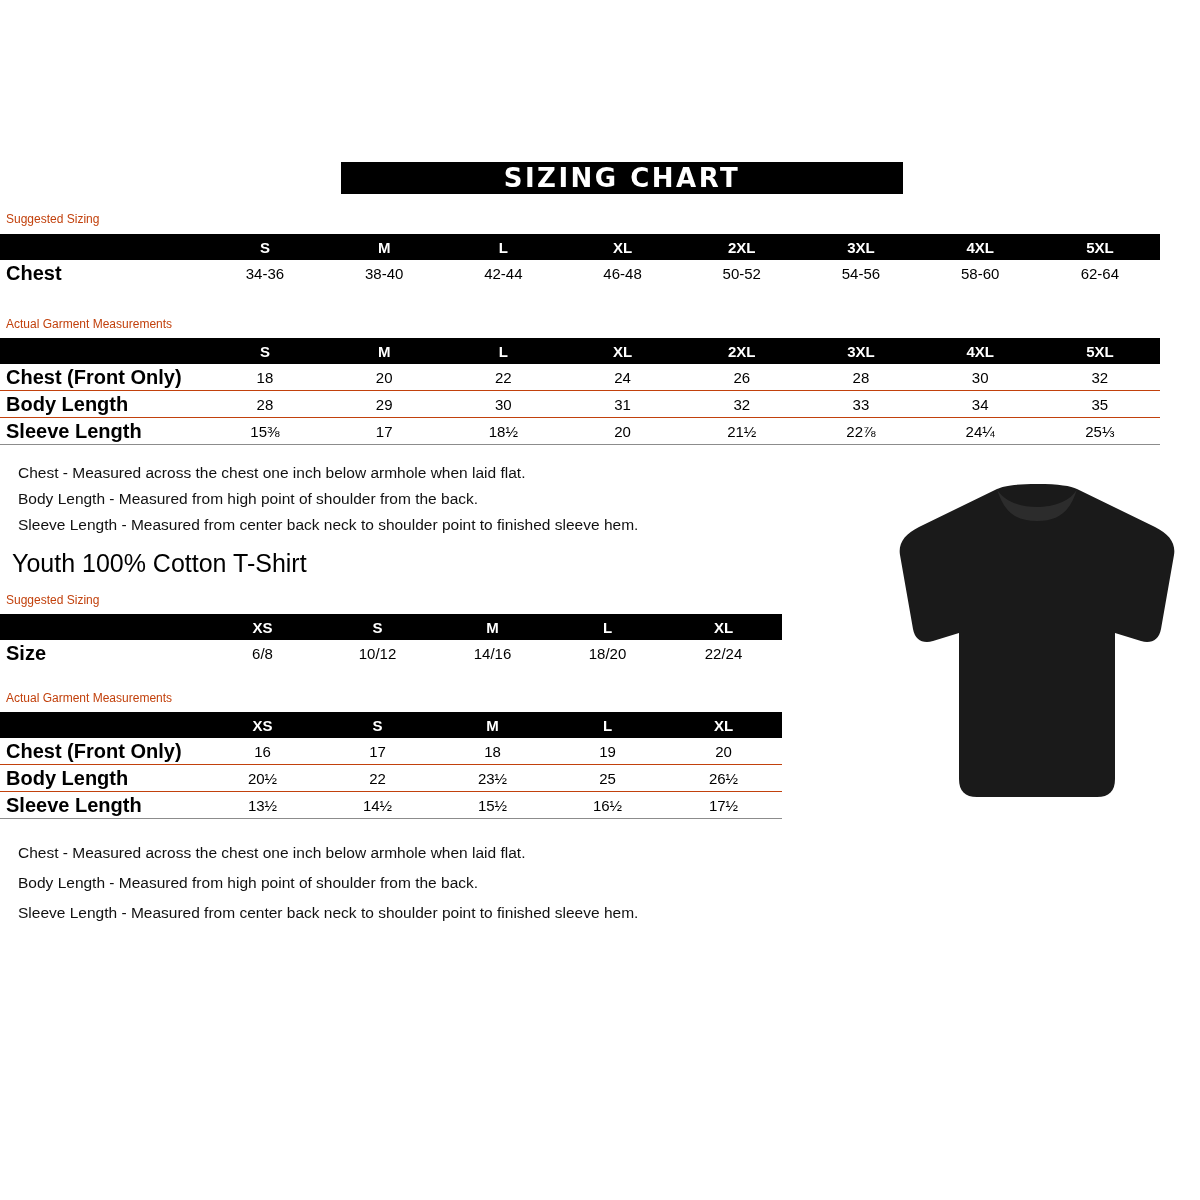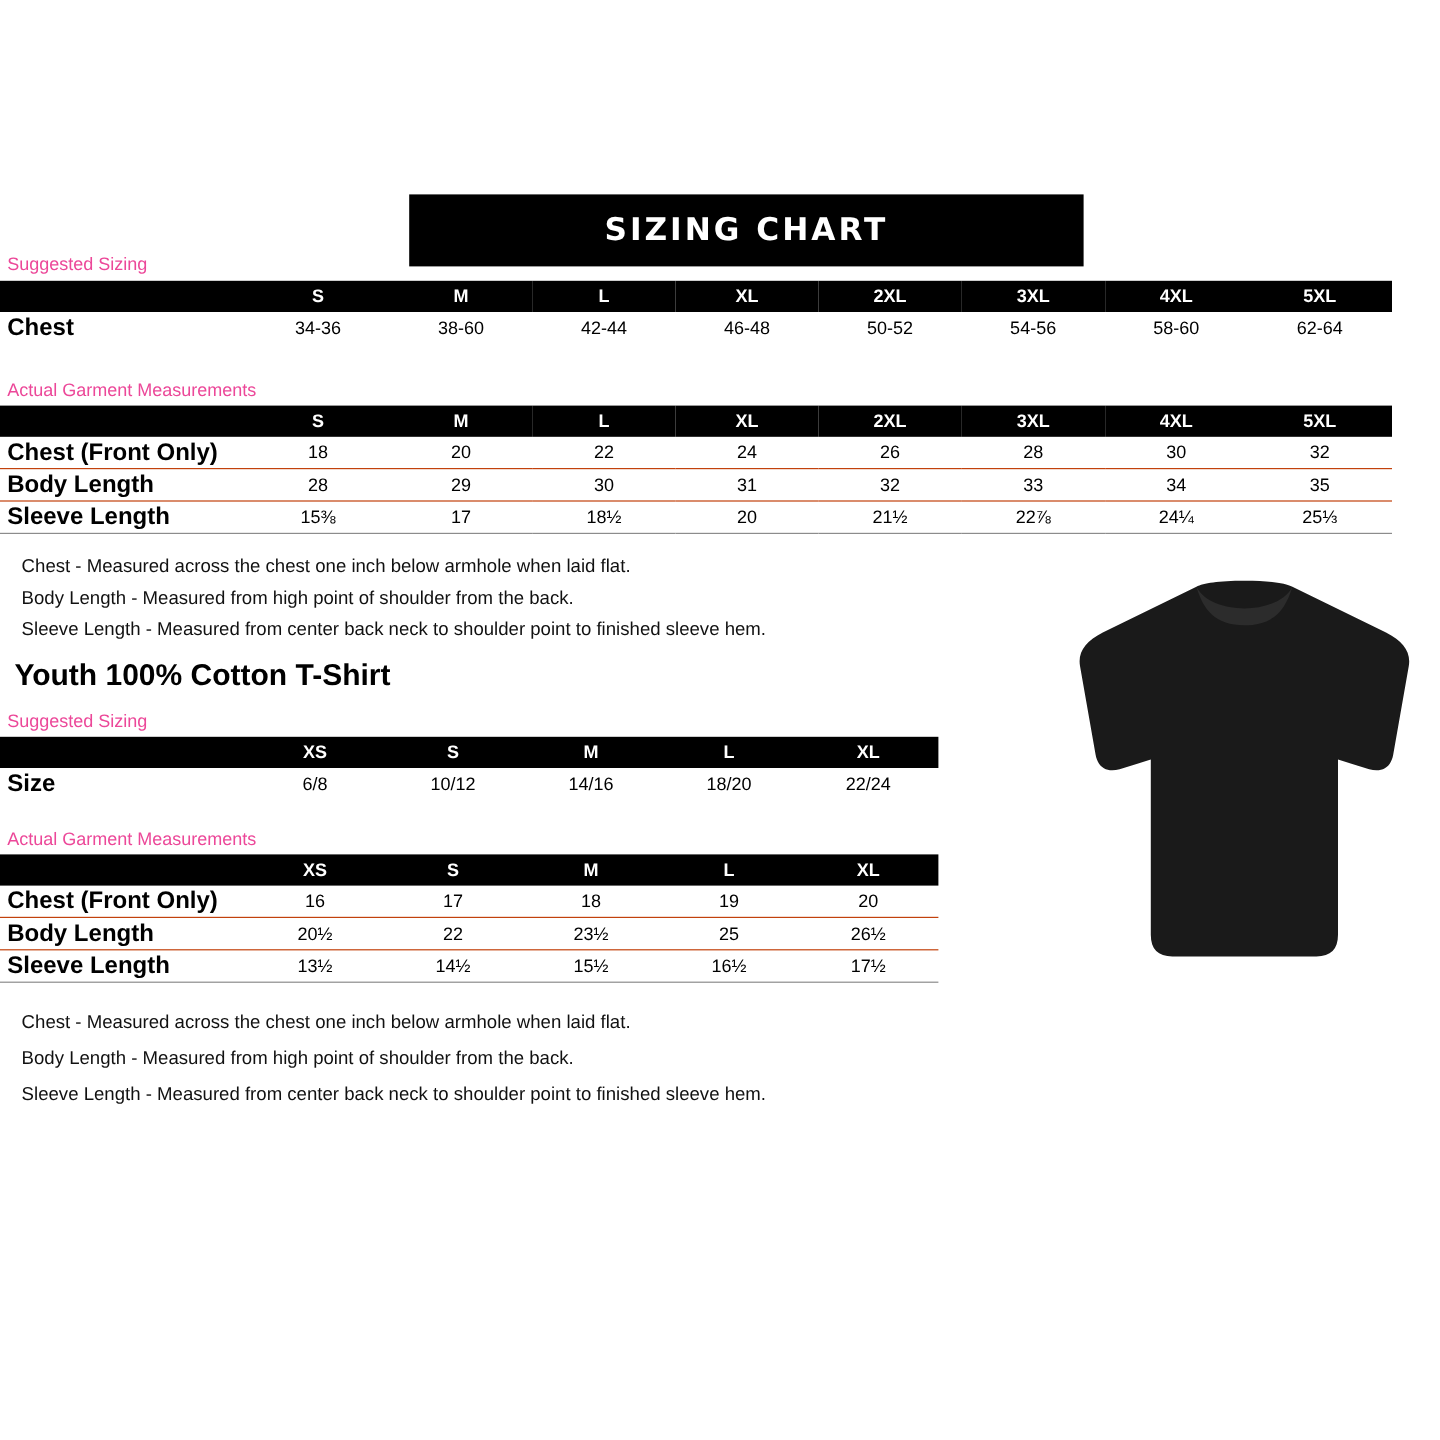--- a/index.html
+++ b/index.html
@@ -33,38 +33,38 @@
     font-weight: 600;
     letter-spacing: 0.2px;
     white-space: nowrap;
   }
 
   .sizing-chart-banner {
     position: absolute;
     left: 341px;
     top: 162px;
     width: 562px;
-    height: 60px;
+    height: 32px;
     background: #000000;
     color: #ffffff;
     display: flex;
     align-items: center;
     justify-content: center;
   }
   .sizing-chart-banner span {
     font-size: 26px;
     font-weight: 700;
     letter-spacing: 2.5px;
     font-family: "DejaVu Sans", sans-serif;
   }
 
   .section-label {
     position: absolute;
-    font-size: 15px;
-    color: #ec4899;
+    font-size: 12px;
+    color: #c2410c;
     white-space: nowrap;
   }
 
   
   table.sz {
     position: absolute;
     border-collapse: collapse;
     table-layout: fixed;
   }
   table.sz th, table.sz td {
@@ -136,21 +136,21 @@
     line-height: 26px;
     color: #111;
     white-space: nowrap;
   }
 
   .youth-title {
     position: absolute;
     left: 12px;
     top: 549px;
     font-size: 25px;
-    font-weight: 700;
+    font-weight: 400;
     white-space: nowrap;
   }
 
   
   .shirt-wrap {
     position: absolute;
     left: 893px;
     top: 483px;
     width: 288px;
     height: 322px;
@@ -190,21 +190,21 @@
         <th>2XL</th>
         <th>3XL</th>
         <th>4XL</th>
         <th>5XL</th>
       </tr>
     </thead>
     <tbody>
       <tr>
         <td class="rowlbl">Chest</td>
         <td>34-36</td>
-        <td>38-60</td>
+        <td>38-40</td>
         <td>42-44</td>
         <td>46-48</td>
         <td>50-52</td>
         <td>54-56</td>
         <td>58-60</td>
         <td>62-64</td>
       </tr>
     </tbody>
   </table>
 

